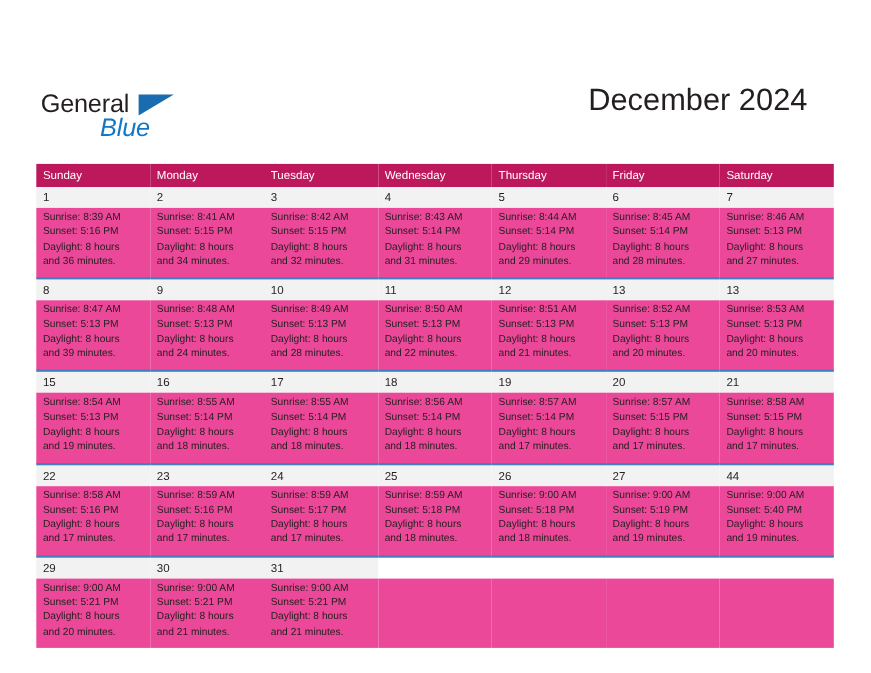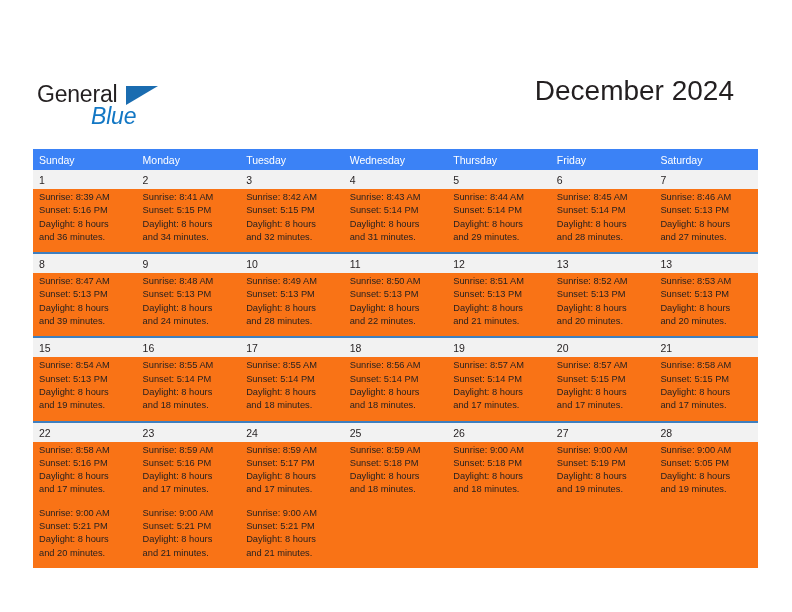--- a/index.html
+++ b/index.html
@@ -93,21 +93,21 @@
   
   .calendar {
     position: absolute;
     left: 33px;
     top: 105px;
     width: 725px;
     border-collapse: collapse;
     table-layout: fixed;
   }
   .calendar th {
-    background: #3b82f6;
+    background: #be185d;
     color: #ffffff;
     font-size: 10.5px;
     font-weight: normal;
     text-align: left;
     padding: 4px 0 4px 6px;
     height: 13px;
     vertical-align: middle;
   }
   .calendar td {
     vertical-align: top;
@@ -117,21 +117,21 @@
     background: #f2f2f2;
     font-size: 10.5px;
     color: #231f20;
     padding: 4px 0 3px 6px;
     border-top: 2px solid #3f7fbf;
   }
   .daynum-row.first td {
     border-top: none;
   }
   .detail-row td {
-    background: #f97316;
+    background: #ec4899;
     font-size: 9.3px;
     line-height: 13.3px;
     color: #231f20;
     padding: 2px 0 8px 6px;
   }
   .detail-row td div {
     white-space: nowrap;
   }
   .empty-cell {
     background: #ffffff !important;
@@ -329,21 +329,21 @@
             <div>and 17 minutes.</div>
           </td>
         </tr>
         <tr class="daynum-row">
           <td>22</td>
           <td>23</td>
           <td>24</td>
           <td>25</td>
           <td>26</td>
           <td>27</td>
-          <td>28</td>
+          <td>44</td>
         </tr>
         <tr class="detail-row">
           <td>
             <div>Sunrise: 8:58 AM</div>
             <div>Sunset: 5:16 PM</div>
             <div>Daylight: 8 hours</div>
             <div>and 17 minutes.</div>
           </td>
           <td>
             <div>Sunrise: 8:59 AM</div>
@@ -370,24 +370,33 @@
             <div>and 18 minutes.</div>
           </td>
           <td>
             <div>Sunrise: 9:00 AM</div>
             <div>Sunset: 5:19 PM</div>
             <div>Daylight: 8 hours</div>
             <div>and 19 minutes.</div>
           </td>
           <td>
             <div>Sunrise: 9:00 AM</div>
-            <div>Sunset: 5:05 PM</div>
+            <div>Sunset: 5:40 PM</div>
             <div>Daylight: 8 hours</div>
             <div>and 19 minutes.</div>
           </td>
+        </tr>
+        <tr class="daynum-row">
+          <td>29</td>
+          <td>30</td>
+          <td>31</td>
+          <td class="empty-cell"></td>
+          <td class="empty-cell"></td>
+          <td class="empty-cell"></td>
+          <td class="empty-cell"></td>
         </tr>
         <tr class="detail-row">
           <td>
             <div>Sunrise: 9:00 AM</div>
             <div>Sunset: 5:21 PM</div>
             <div>Daylight: 8 hours</div>
             <div>and 20 minutes.</div>
           </td>
           <td>
             <div>Sunrise: 9:00 AM</div>

